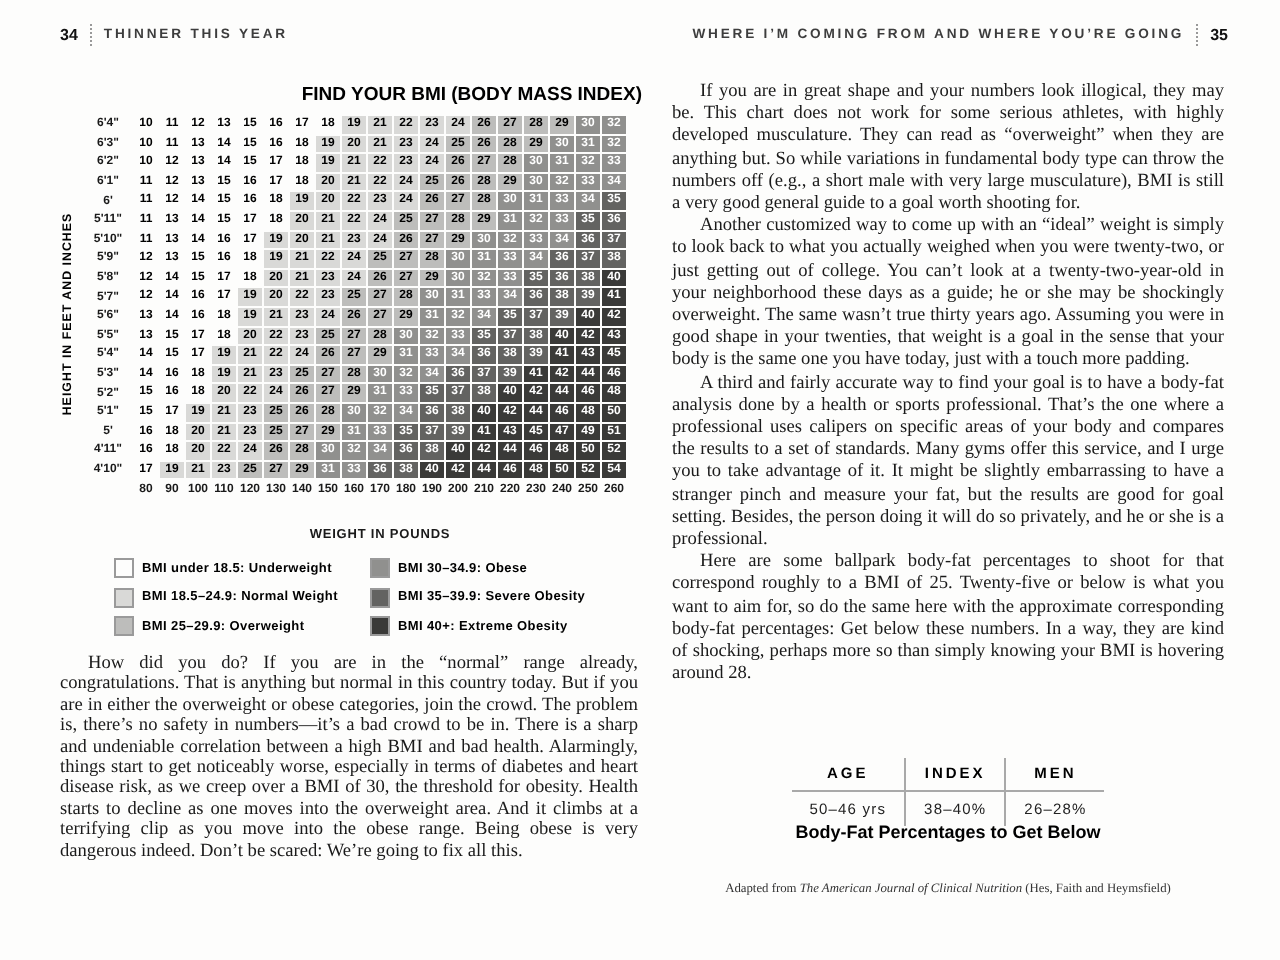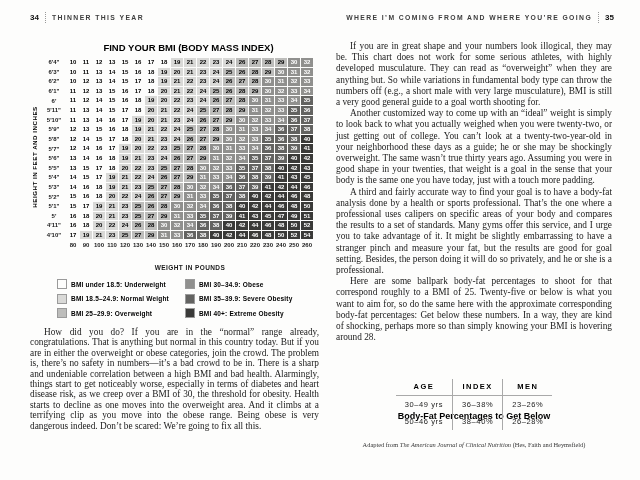--- a/index.html
+++ b/index.html
@@ -12,21 +12,21 @@
   
   .running-head{position:absolute;top:12px;display:flex;align-items:center;
     font-family:"Liberation Sans", sans-serif;font-size:6.8px;font-weight:bold;
     letter-spacing:1.4px;color:#3d3d3d;white-space:nowrap;}
   #page-left .running-head{left:30px;}
   #page-right .running-head{right:26px;}
   .pagenum{font-size:8px;color:#111;letter-spacing:0;}
   .head-divider{border-left:1px dotted #999;height:11px;margin:0 6px;}
 
   
-  .chart-title{position:absolute;top:42px;left:44px;width:289px;text-align:center;
+  .chart-title{position:absolute;top:42px;left:32px;width:289px;text-align:right;
     font-family:"Liberation Sans", sans-serif;font-weight:bold;font-size:9.5px;color:#000;}
   .bmi-wrap{position:absolute;top:57px;left:41px;}
   table.bmi{border-collapse:separate;border-spacing:1px;}
   table.bmi td{font-family:"Liberation Sans", sans-serif;font-size:6px;font-weight:bold;
     text-align:center;vertical-align:middle;padding:0;}
   td.cell{width:12px;height:8.6px;line-height:8.6px;}
   td.hlabel{width:24px;text-align:right;padding-right:3px;font-size:6.4px;background:transparent;}
   td.wlabel{font-size:6px;height:9px;}
   .y-axis-label{position:absolute;top:157px;left:34px;transform:translate(-50%,-50%) rotate(-90deg);
     white-space:nowrap;font-family:"Liberation Sans", sans-serif;font-weight:bold;font-size:6.2px;
@@ -580,25 +580,20 @@
 
   <div class="bf-wrap">
     <table class="bf">
       <tbody id="bf-body">
           <tr class="bf-head">
             <td>AGE</td>
             <td>INDEX</td>
             <td>MEN</td>
           </tr>
           <tr>
-            <td>30–49 yrs</td>
-            <td>36–38%</td>
-            <td>23–26%</td>
-          </tr>
-          <tr>
             <td>50–46 yrs</td>
             <td>38–40%</td>
             <td>26–28%</td>
           </tr>
         </tbody>
     </table>
   </div>
 
   <div class="footnote">
     <span>Adapted from </span><span class="it">The American Journal of Clinical Nutrition</span><span> (Hes, Faith and Heymsfield)</span>

